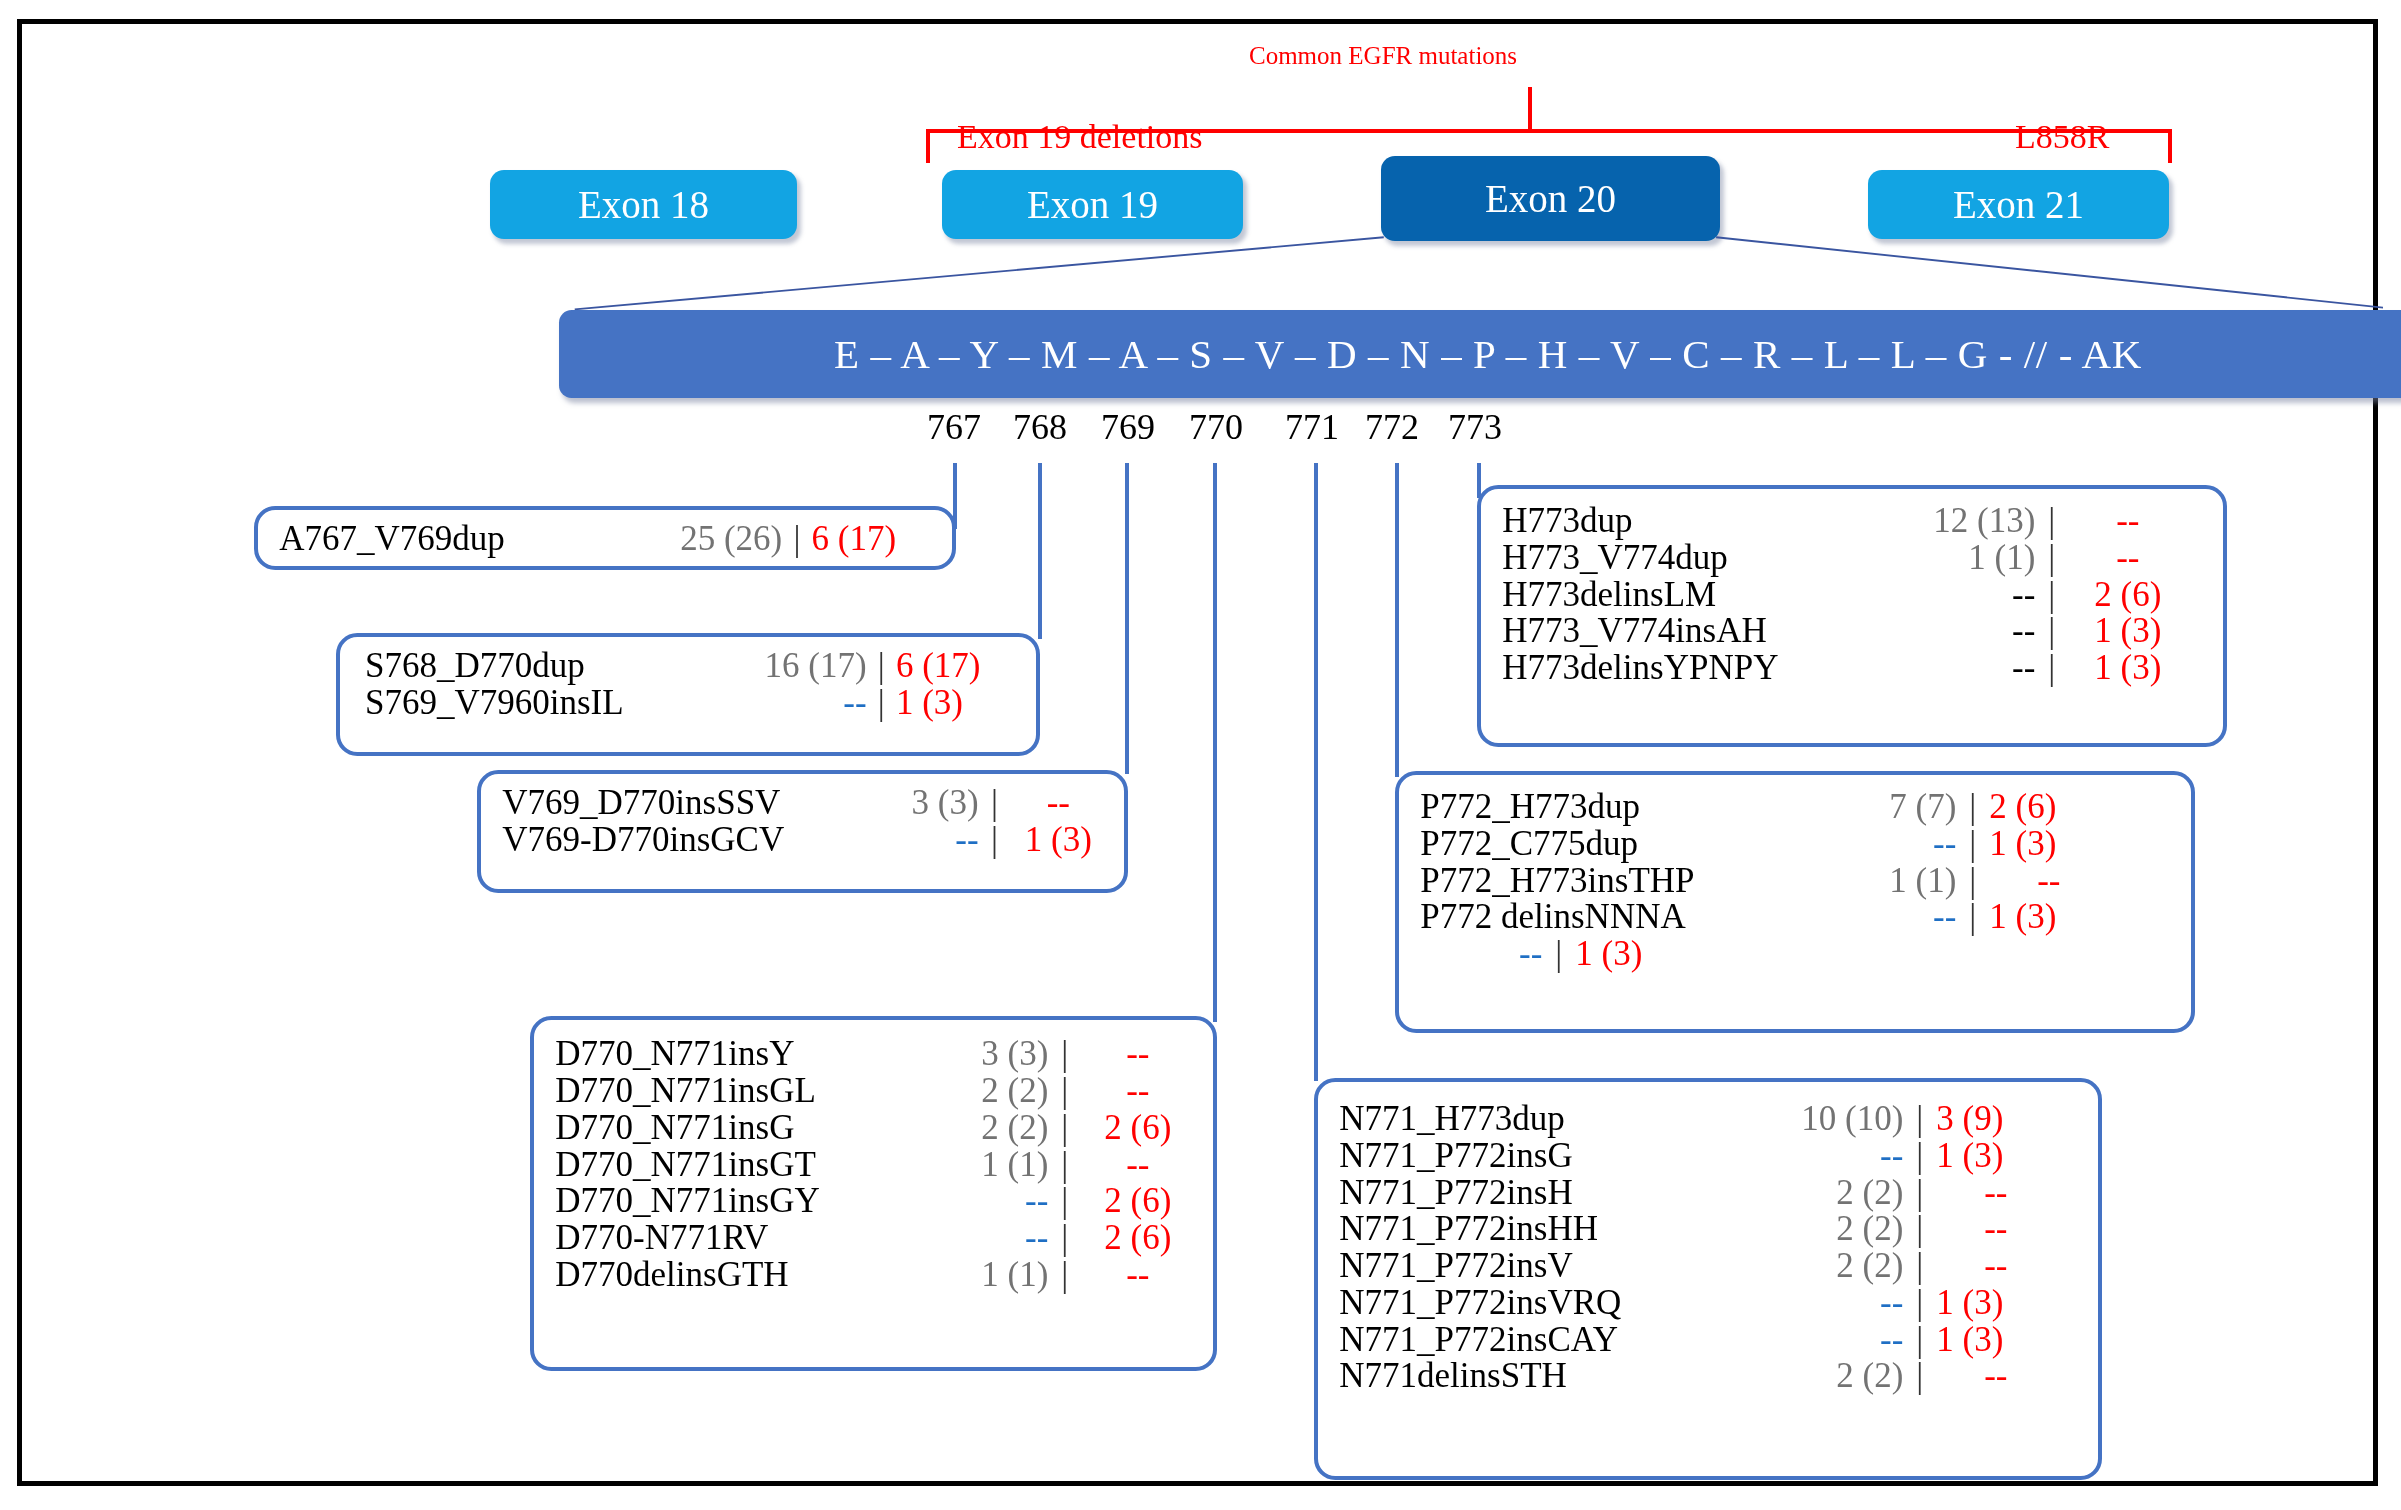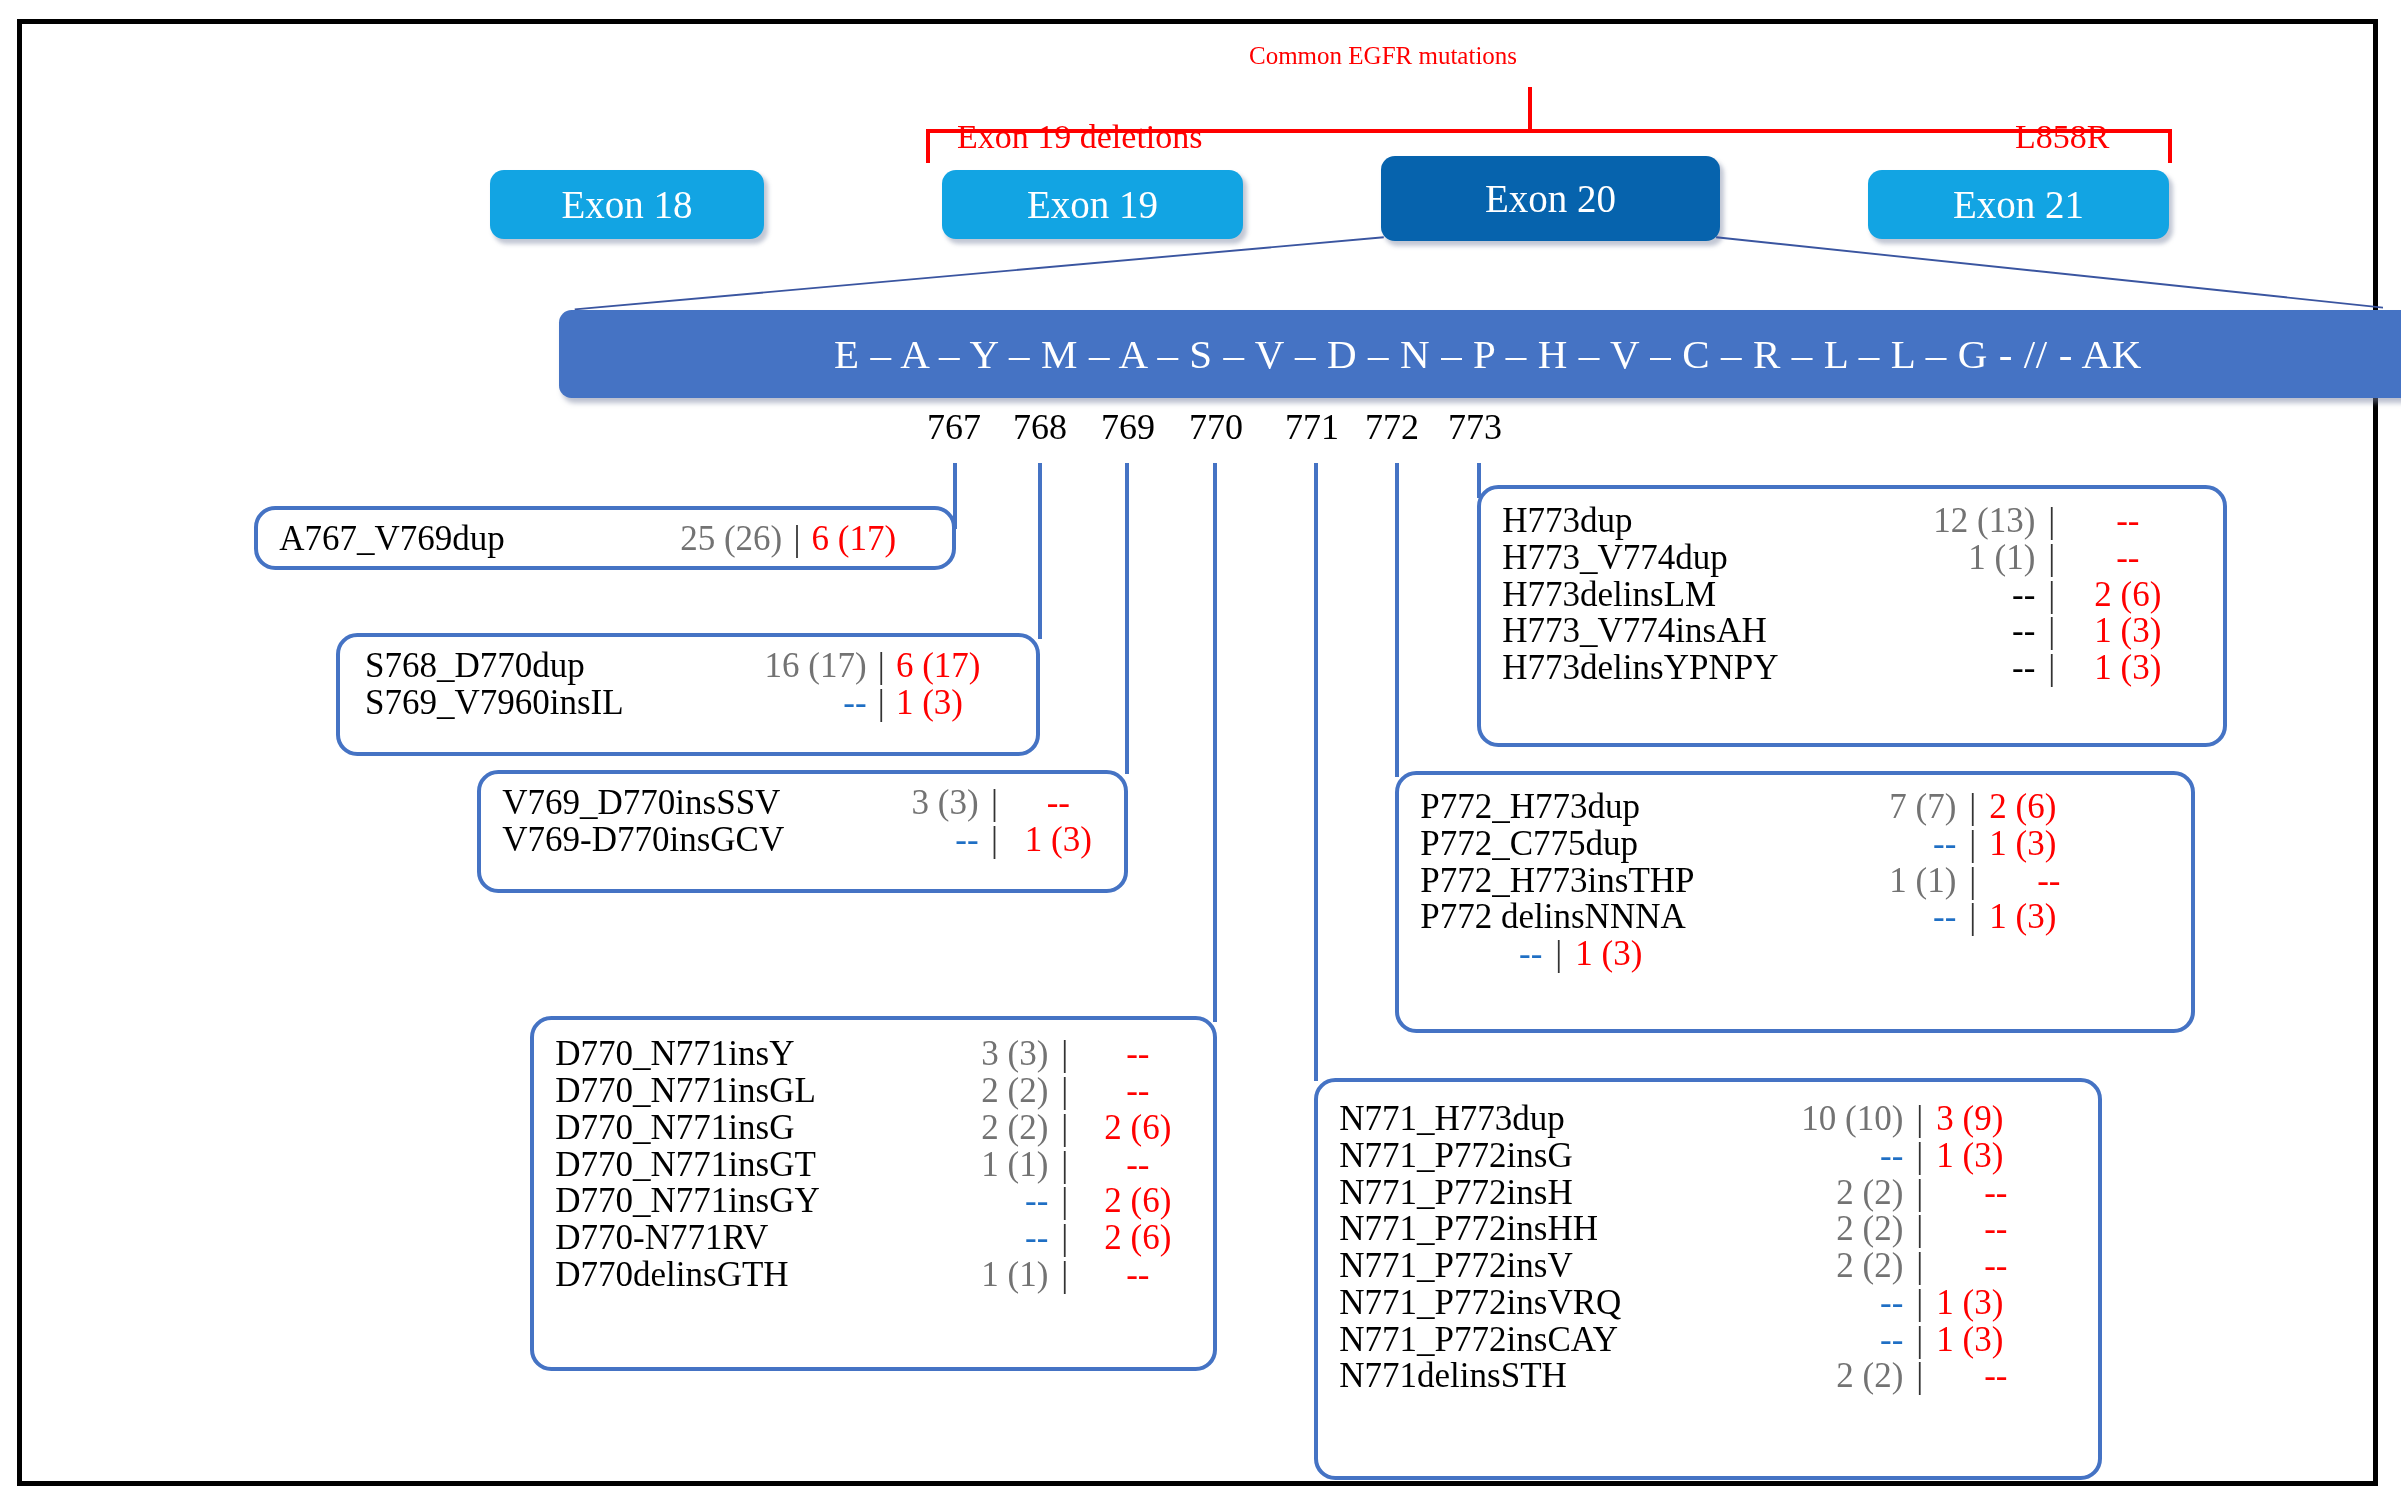--- a/index.html
+++ b/index.html
@@ -65,21 +65,21 @@
     <div class="abs redline" style="left:904px;top:105px;width:1246px;height:3.8px;"></div>
 
     <div class="abs redline" style="left:904px;top:105px;width:3.8px;height:34px;"></div>
 
     <div class="abs redline" style="left:2146px;top:105px;width:3.8px;height:34px;"></div>
 
     <div class="abs redtxt" id="exon19del-label">Exon 19 deletions</div>
     <div class="abs redtxt" id="l858r-label">L858R</div>
 
 
-    <div class="abs exonbox exon-light" style="left:468px;top:146px;width:274px;height:69px;align-items:center;">
+    <div class="abs exonbox exon-light" style="left:468px;top:146px;width:307px;height:69px;align-items:center;">
       <span>Exon 18</span>
     </div>
     <div class="abs exonbox exon-light" style="left:920px;top:146px;width:301px;height:69px;">
       <span>Exon 19</span>
     </div>
     <div class="abs exonbox exon-dark" style="left:1359px;top:132px;width:339px;height:85px;">
       <span>Exon 20</span>
     </div>
     <div class="abs exonbox exon-light" style="left:1814px;top:146px;width:301px;height:69px;margin-left:32px;">
       <span>Exon 21</span>

